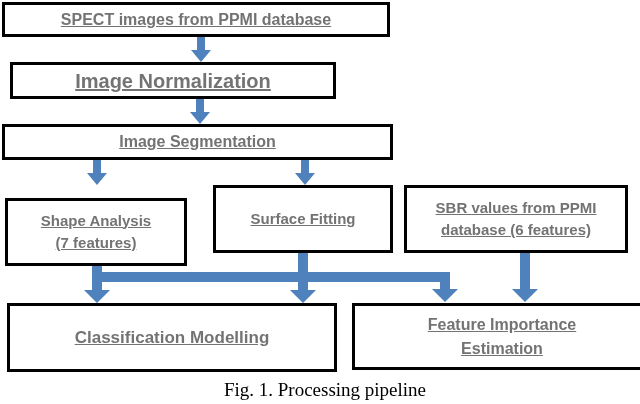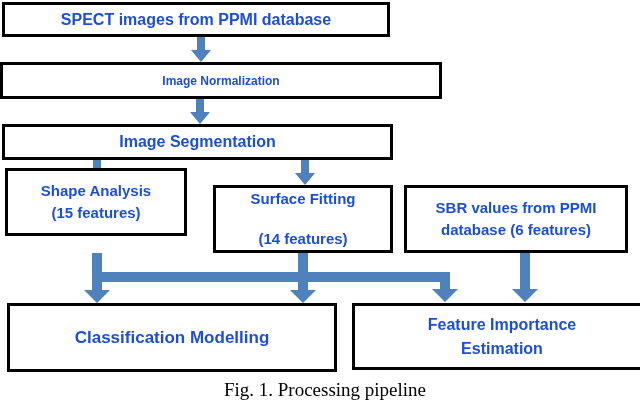--- a/index.html
+++ b/index.html
@@ -27,28 +27,29 @@
     position: absolute;
     box-sizing: border-box;
     border: 3px solid #000000;
     background: #ffffff;
     display: flex;
     flex-direction: column;
     align-items: center;
     justify-content: center;
     text-align: right;
     font-weight: bold;
-    color: #1d4ed8;
+    color: #737373;
     z-index: 1;
     line-height: 1.5;
+    text-decoration: underline;
   }
   .node-spect          { left: 2px;   top: 2px;   width: 388px; height: 35px; font-size: 16px; }
-  .node-normalization  { left: 0;   top: 62px;  width: 442px; height: 37px; font-size: 12px; }
+  .node-normalization  { left: 10px;   top: 62px;  width: 326px; height: 37px; font-size: 20px; }
   .node-segmentation   { left: 2px;   top: 124px; width: 391px; height: 36px; font-size: 16px; }
-  .node-shape          { left: 5px;   top: 168px; width: 182px; height: 68px; font-size: 15px; }
+  .node-shape          { left: 5px;   top: 198px; width: 182px; height: 68px; font-size: 15px; }
   .node-surface        { left: 213px; top: 185px; width: 180px; height: 68px; font-size: 15px; gap: 18px; }
   .node-sbr            { left: 404px; top: 185px; width: 224px; height: 68px; font-size: 15px; }
   .node-classification { left: 7px;   top: 303px; width: 330px; height: 69px; font-size: 17px; }
   .node-importance     { left: 352px; top: 303px; width: 300px; height: 67px; font-size: 16px; }
   .caption {
     position: absolute;
     left: 5px;
     top: 379px;
     width: 640px;
     text-align: center;
@@ -92,26 +93,25 @@
   <div class="box node-normalization">
     <span>Image Normalization</span>
   </div>
 
   <div class="box node-segmentation">
     <span>Image Segmentation</span>
   </div>
 
   <div class="box node-shape">
     <span>Shape Analysis</span>
-    <span>(15 features)</span>
+    <span>(7 features)</span>
   </div>
 
   <div class="box node-surface">
     <span>Surface Fitting</span>
-    <span>(14 features)</span>
   </div>
 
   <div class="box node-sbr">
     <span>SBR values from PPMI</span>
     <span>database (6 features)</span>
   </div>
 
   <div class="box node-classification">
     <span>Classification Modelling</span>
   </div>

